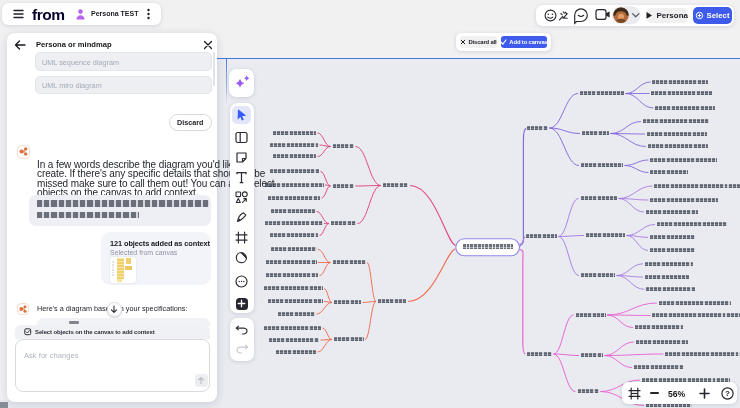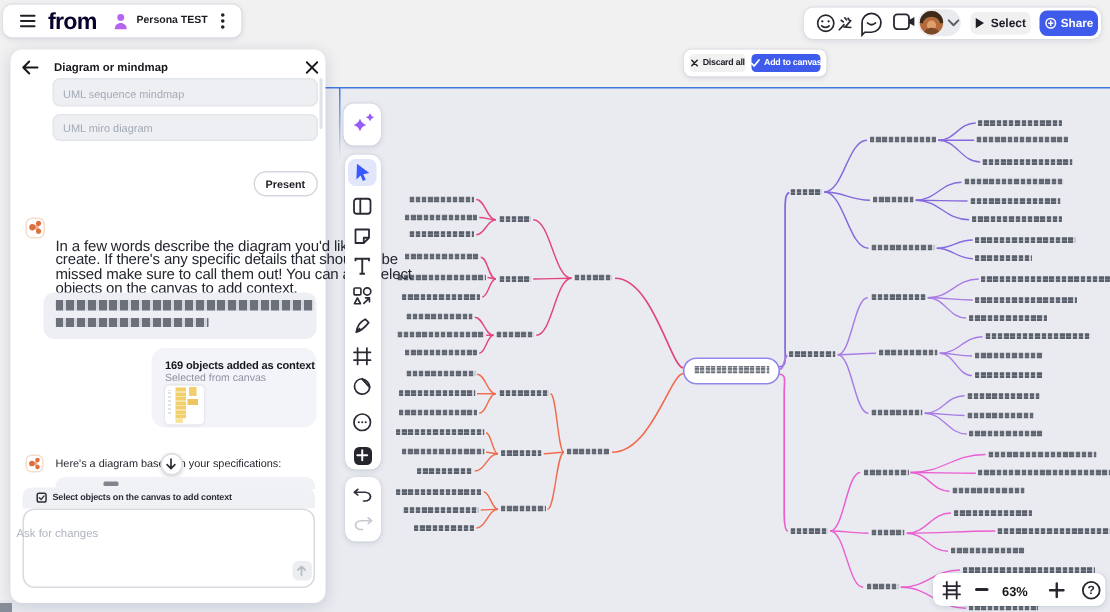--- a/index.html
+++ b/index.html
@@ -191,28 +191,28 @@
     <circle cx="85" cy="10.2" r="7.8" fill="#b56a3c"></circle>
     <path d="M77.2 10.2 a7.8 7.8 0 0 1 15.6 0 l-2 .5 a6 6 0 0 0 -11.6 0 z" fill="#3c2a1a"></path>
     <circle cx="85" cy="11.8" r="3.1" fill="#dfa06a"></circle>
     <path d="M80 16.2 a7.8 7.8 0 0 0 10 0 a6 6 0 0 0 -10 0 z" fill="#7a4a28"></path>
     <path d="M96.5 8.6 l3.2 3.2 l3.2-3.2" stroke="#5a5d66" stroke-width="1.3" fill="none" stroke-linecap="round" stroke-linejoin="round"></path>
   </svg>
   <div class="abs" style="left:111px;top:2.7px;width:39.5px;height:15.5px;background:#f0f0f1;border-radius:4px;display:flex;align-items:center;justify-content:center">
     <svg width="8" height="9" style="margin-right:3px;flex:none">
         <path d="M1.5 1 l5.5 3.4 L1.5 7.8 z" fill="#1c1c24"></path>
       </svg>
-    <span style="font-size:8px;font-weight:700;color:#1c1c24;white-space:nowrap">Select</span>
+    <span style="font-size:8px;font-weight:700;color:#1c1c24;white-space:nowrap">Persona</span>
   </div>
   <div class="abs" style="left:156.5px;top:2px;width:39.5px;height:17px;background:#3e5bec;border-radius:5px;display:flex;align-items:center;justify-content:center">
     <svg width="9" height="9" style="margin-right:2.5px;flex:none">
         <circle cx="4.5" cy="4.5" r="3.2" fill="none" stroke="#fff" stroke-width="1"></circle>
         <path d="M4.5 2.7 v3.6 M2.8 4.5 h3.4" stroke="#fff" stroke-width="1"></path>
       </svg>
-    <span style="font-size:7.8px;font-weight:700;color:#fff;white-space:nowrap">Share</span>
+    <span style="font-size:7.8px;font-weight:700;color:#fff;white-space:nowrap">Select</span>
   </div>
 </div>
 
 <div class="card" style="left:456px;top:33px;width:95px;height:17.5px;border-radius:5px">
   <div class="abs" style="left:4px;top:2.5px;width:37px;height:12.5px;background:#f1f1f2;border-radius:3px;display:flex;align-items:center;justify-content:center">
     <svg width="6" height="6" style="margin-right:2px;flex:none">
         <path d="M1.2 1.2 l3.6 3.6 M4.8 1.2 l-3.6 3.6" stroke="#202028" stroke-width="1" stroke-linecap="round"></path>
       </svg>
     <span style="font-size:5.9px;font-weight:700;color:#202028;white-space:nowrap;letter-spacing:-.15px">Discard&nbsp;all</span>
   </div>
@@ -223,54 +223,54 @@
     <span style="font-size:5.9px;font-weight:700;color:#fff;white-space:nowrap;letter-spacing:-.15px">Add&nbsp;to&nbsp;canvas</span>
   </div>
 </div>
 
 <div class="abs" style="left:7px;top:32.5px;width:210px;height:369.5px;background:#fff;border-radius:8px;box-shadow:0 2px 10px rgba(9,30,66,.15)"></div>
 <div class="abs" style="left:0;top:402px;width:8px;height:6px;background:#868d99"></div>
 
 <svg class="abs" width="18" height="10" style="left:13.5px;top:39.5px">
     <path d="M5.5 1 L1.5 5 l4 4 M1.5 5 h9.5" stroke="#17171c" stroke-width="1.3" fill="none" stroke-linecap="round" stroke-linejoin="round"></path>
   </svg>
-<div class="abs" style="left:36px;top:40.3px;font-size:7.6px;font-weight:700;color:#17171c">Diagram or mindmap</div>
+<div class="abs" style="left:36px;top:40.3px;font-size:7.6px;font-weight:700;color:#17171c">Persona or mindmap</div>
 <svg class="abs" width="10" height="10" style="left:203px;top:39.5px">
     <path d="M1.5 1.5 l7 7 M8.5 1.5 l-7 7" stroke="#17171c" stroke-width="1.2" stroke-linecap="round"></path>
   </svg>
 
 <div class="abs" style="left:35px;top:52.3px;width:177px;height:18.3px;background:#edeff2;border-radius:5px;border:1px solid #e2e5e9"></div>
-<div class="abs" style="left:42px;top:57.8px;font-size:7.3px;color:#a3aab6">UML sequence mindmap</div>
+<div class="abs" style="left:42px;top:57.8px;font-size:7.3px;color:#a3aab6">UML sequence diagram</div>
 <div class="abs" style="left:35px;top:75.6px;width:177px;height:18.3px;background:#edeff2;border-radius:5px;border:1px solid #e2e5e9"></div>
 <div class="abs" style="left:42px;top:81.4px;font-size:7.3px;color:#a3aab6">UML miro diagram</div>
 
 <div class="abs" style="left:213px;top:52px;width:2px;height:34px;background:#dfe2e7;border-radius:1px"></div>
 
 <div class="abs" style="left:169px;top:113.7px;width:42.5px;height:17.5px;background:#fff;border:1px solid #d5d8de;border-radius:13px;display:flex;align-items:center;justify-content:center">
-  <span style="font-size:7.2px;font-weight:700;color:#1d1d24">Present</span>
+  <span style="font-size:7.2px;font-weight:700;color:#1d1d24">Discard</span>
 </div>
 
 <div class="abs" style="left:16.5px;top:145px;width:13px;height:13.5px;border:1px solid #f5ddca;border-radius:4.5px;background:#fff"></div>
 <svg class="abs" width="9" height="9" style="left:18.6px;top:147.3px">
     <g fill="#dd703c">
       <circle cx="2.6" cy="4.5" r="2.1"></circle>
       <circle cx="6.7" cy="1.9" r="1.7"></circle>
       <circle cx="6.7" cy="7.1" r="1.7"></circle>
       <path d="M2.6 4.5 L6.7 1.9 L6.7 7.1 z" fill="#dd703c" opacity=".55"></path>
     </g>
   </svg>
 
 <div class="abs" style="left:37px;top:160px;font-size:10px;line-height:9.4px;color:#23262e;letter-spacing:-.1px">In a few words describe the diagram you'd like to<br>create. If there's any specific details that shouldn't be<br>missed make sure to call them out! You can also select<br>objects on the canvas to add context.</div>
 
 <div class="abs" style="left:29px;top:194.8px;width:182px;height:31.4px;background:#edeff4;border-radius:7px"></div>
 <div class="cjk" style="left:36.5px;top:200.2px;width:172px"></div>
 <div class="cjk" style="left:36.5px;top:211.6px;width:102px"></div>
 
 <div class="abs" style="left:101px;top:231.8px;width:109.5px;height:53px;background:#f3f4f9;border-radius:9px"></div>
-<div class="abs" style="left:110px;top:239.3px;font-size:7.4px;font-weight:700;color:#17171e;letter-spacing:-.1px">169 objects added as context</div>
+<div class="abs" style="left:110px;top:239.3px;font-size:7.4px;font-weight:700;color:#17171e;letter-spacing:-.1px">121 objects added as context</div>
 <div class="abs" style="left:110px;top:248.8px;font-size:7px;color:#8d93a2">Selected from canvas</div>
 <div class="abs" style="left:109.5px;top:256.8px;width:26px;height:26px;background:#fff;border-radius:3px;box-shadow:0 0 2px rgba(0,0,0,.12)">
   <div class="abs" style="left:7px;top:1.5px;width:7px;height:20.5px;background:repeating-linear-gradient(0deg,#f2cf6d 0 2.2px,#f7e3a6 2.2px 3px)"></div>
   <div class="abs" style="left:16px;top:1px;width:5.5px;height:6.5px;background:#f2cf6d"></div>
   <div class="abs" style="left:15.5px;top:9.5px;width:7px;height:4px;background:#eec55e"></div>
   <div class="abs" style="left:7px;top:22.5px;width:5px;height:2.5px;background:#f6e49e"></div>
   <div class="abs" style="left:2.5px;top:3.5px;width:2px;height:16px;background:repeating-linear-gradient(0deg,#dfe3e9 0 1.6px,#fff 1.6px 2.6px)"></div>
 </div>
 
 <div class="abs" style="left:16.5px;top:302.8px;width:12px;height:12.5px;border:1px solid #f5ddca;border-radius:4px;background:#fff"></div>
@@ -294,21 +294,21 @@
 
 <div class="abs" style="left:15px;top:325px;width:195px;height:13.8px;background:#f0f1f4;border-radius:6px 6px 0 0;display:flex;align-items:center">
   <svg width="7.5" height="7.5" style="margin-left:9px">
       <rect x=".8" y=".8" width="5.9" height="5.9" rx="1.2" fill="none" stroke="#2b2f39" stroke-width="1"></rect>
       <path d="M2.2 3.8 l1.2 1.2 2-2.4" stroke="#2b2f39" stroke-width=".9" fill="none" stroke-linecap="round"></path>
     </svg>
   <span style="font-size:6px;font-weight:700;color:#2b2f39;margin-left:3.5px;letter-spacing:-.12px">Select objects on the canvas to add context</span>
 </div>
 
 <div class="abs" style="left:15px;top:338.8px;width:195px;height:53px;background:#fff;border:1px solid #d8dadf;border-radius:8px"></div>
-<div class="abs" style="left:11px;top:350.5px;font-size:7.6px;color:#aeb3bd">Ask for changes</div>
+<div class="abs" style="left:24px;top:350.5px;font-size:7.6px;color:#aeb3bd">Ask for changes</div>
 <div class="abs" style="left:194.5px;top:373.5px;width:13px;height:13px;background:#eceef1;border-radius:3.5px;display:flex;align-items:center;justify-content:center">
   <svg width="8" height="9">
       <path d="M4 7.5 V1.8 M1.6 4 L4 1.6 L6.4 4" stroke="#b9bec7" stroke-width="1.2" fill="none" stroke-linecap="round" stroke-linejoin="round"></path>
     </svg>
 </div>
 
 <div class="card" style="left:229px;top:69px;width:24.5px;height:27.5px"></div>
 <svg class="abs" width="17" height="17" style="left:233.5px;top:73.5px">
   <defs>
       <linearGradient id="spk" x1="0" y1="0" x2="1" y2="1">
@@ -382,20 +382,20 @@
 <svg class="abs" width="14" height="11" style="left:235px;top:344px">
     <path d="M10.5 1.5 L12.8 3.8 l-2.3 2.3 M12.8 3.8 H5.6 a3.6 3.6 0 0 0 0 7.2 h1" fill="none" stroke="#c6c9d0" stroke-width="1.25" stroke-linecap="round" stroke-linejoin="round" transform="scale(1,0.82)"></path>
   </svg>
 
 <div class="card" style="left:622px;top:381.8px;width:115px;height:22.5px;border-radius:6px"></div>
 <svg class="abs" width="13" height="13" style="left:627.5px;top:386.5px">
     <path d="M3.2 1 v11 M9.8 1 v11 M1 3.7 h11 M1 9.3 h11 M3.2 3.7 h6.6 v5.6 H3.2 z" stroke="#26262e" stroke-width="1.2" fill="none" stroke-linecap="round"></path>
     <line x1="3.2" y1="6.5" x2="9.8" y2="6.5" stroke="#26262e" stroke-width="1.2"></line>
   </svg>
 <div class="abs" style="left:650px;top:392.2px;width:9px;height:1.7px;background:#26262e;border-radius:1px"></div>
-<div class="abs" style="left:668px;top:388.7px;font-size:8.6px;font-weight:700;color:#17171c">63%</div>
+<div class="abs" style="left:668px;top:388.7px;font-size:8.6px;font-weight:700;color:#17171c">56%</div>
 <svg class="abs" width="11" height="11" style="left:698.5px;top:387.8px">
     <path d="M5.5 1 v9 M1 5.5 h9" stroke="#26262e" stroke-width="1.6" stroke-linecap="round"></path>
   </svg>
 <svg class="abs" width="13" height="13" style="left:720.5px;top:387px">
     <circle cx="6.5" cy="6.5" r="5.6" fill="none" stroke="#26262e" stroke-width="1.2"></circle>
     <text x="6.5" y="9.3" text-anchor="middle" font-size="8" font-weight="700" fill="#26262e" font-family="Liberation Sans">?</text>
   </svg>
 
 </body></html>

